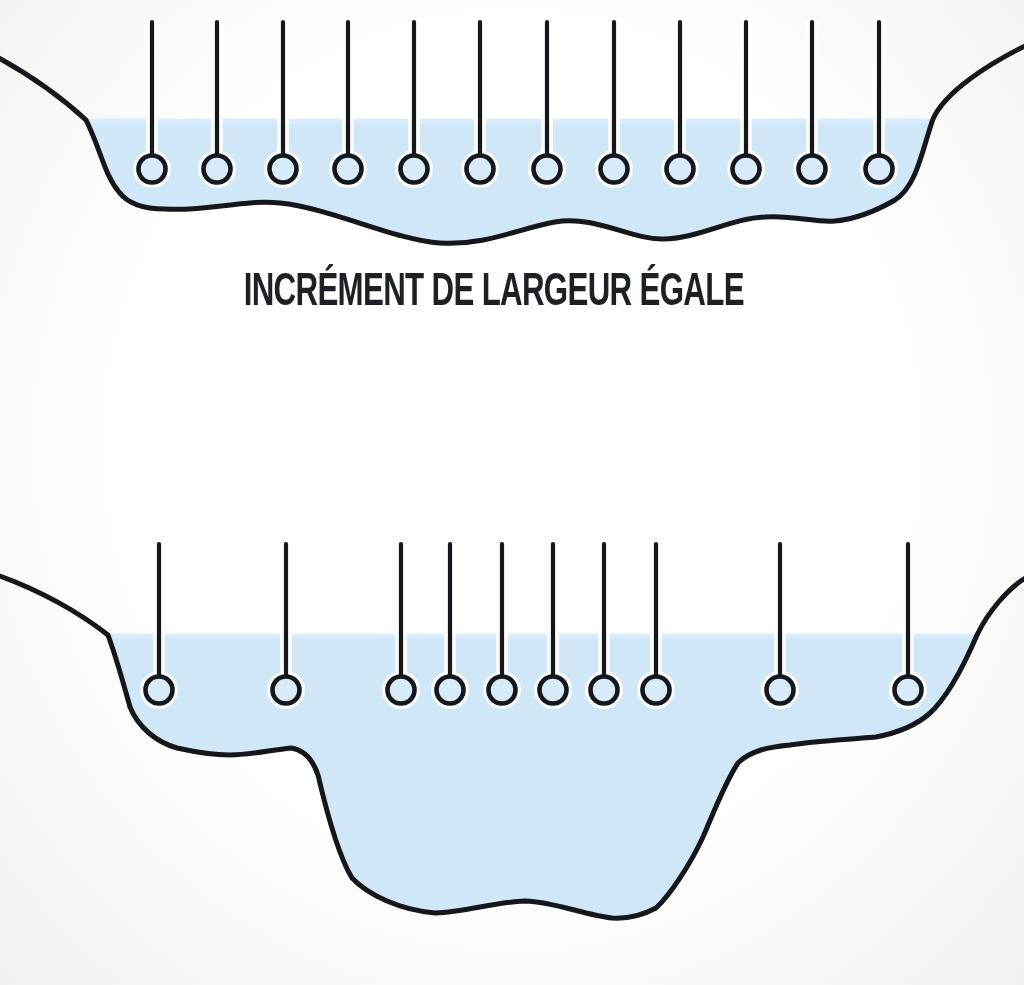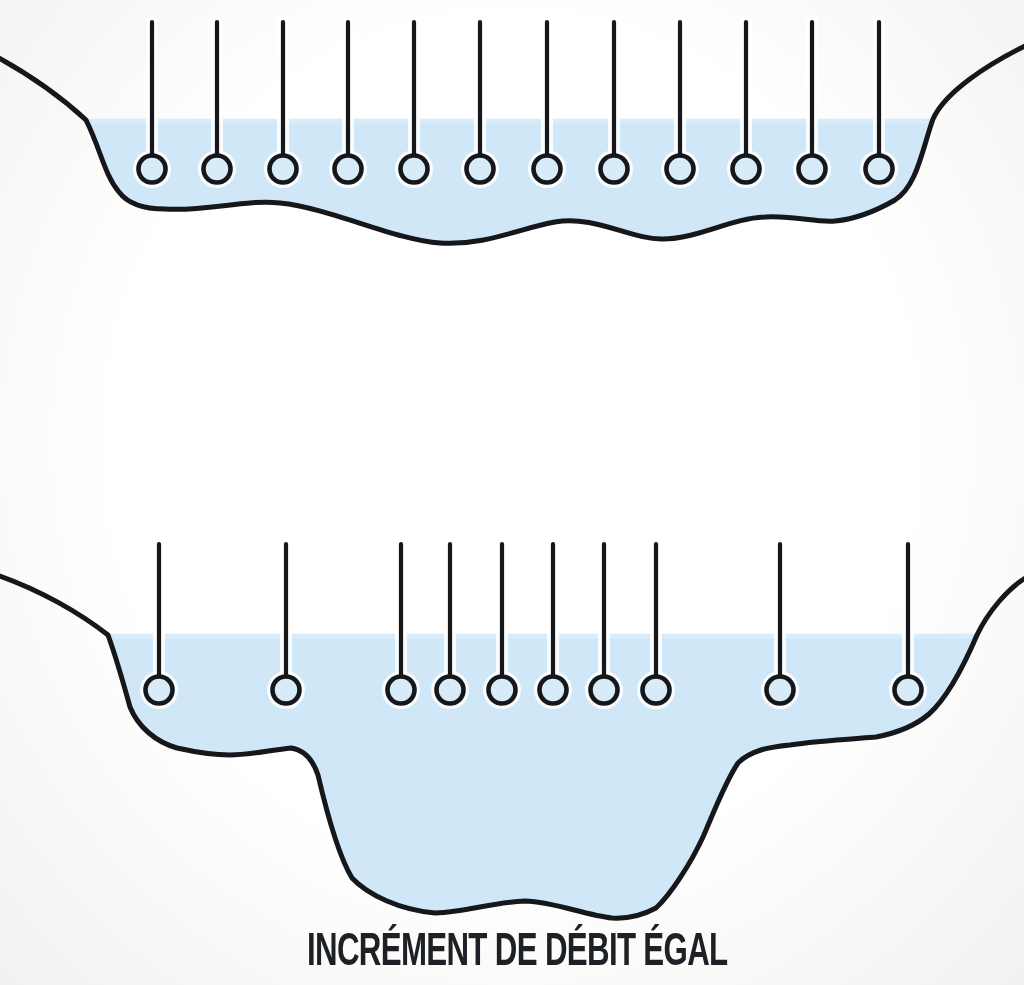--- a/index.html
+++ b/index.html
@@ -232,16 +232,16 @@
            C 670,895 690,865 703,837
            C 714,812 725,782 738,763
            C 750,751 768,747 790,745
            C 815,741 850,739 876,737
            C 897,733 915,726 929,714
            C 947,698 965,663 977,635
            C 988,612 1008,588 1027,577"></path>
     </g>
   </svg>
 
-  <div class="label" id="label-bottom">
-    <span>INCRÉMENT DE DÉBIT ÉGAL</span>
+  <div class="label" id="label-top">
+    <span>INCRÉMENT DE LARGEUR ÉGALE</span>
   </div>
 </div>
 
 </body></html>

